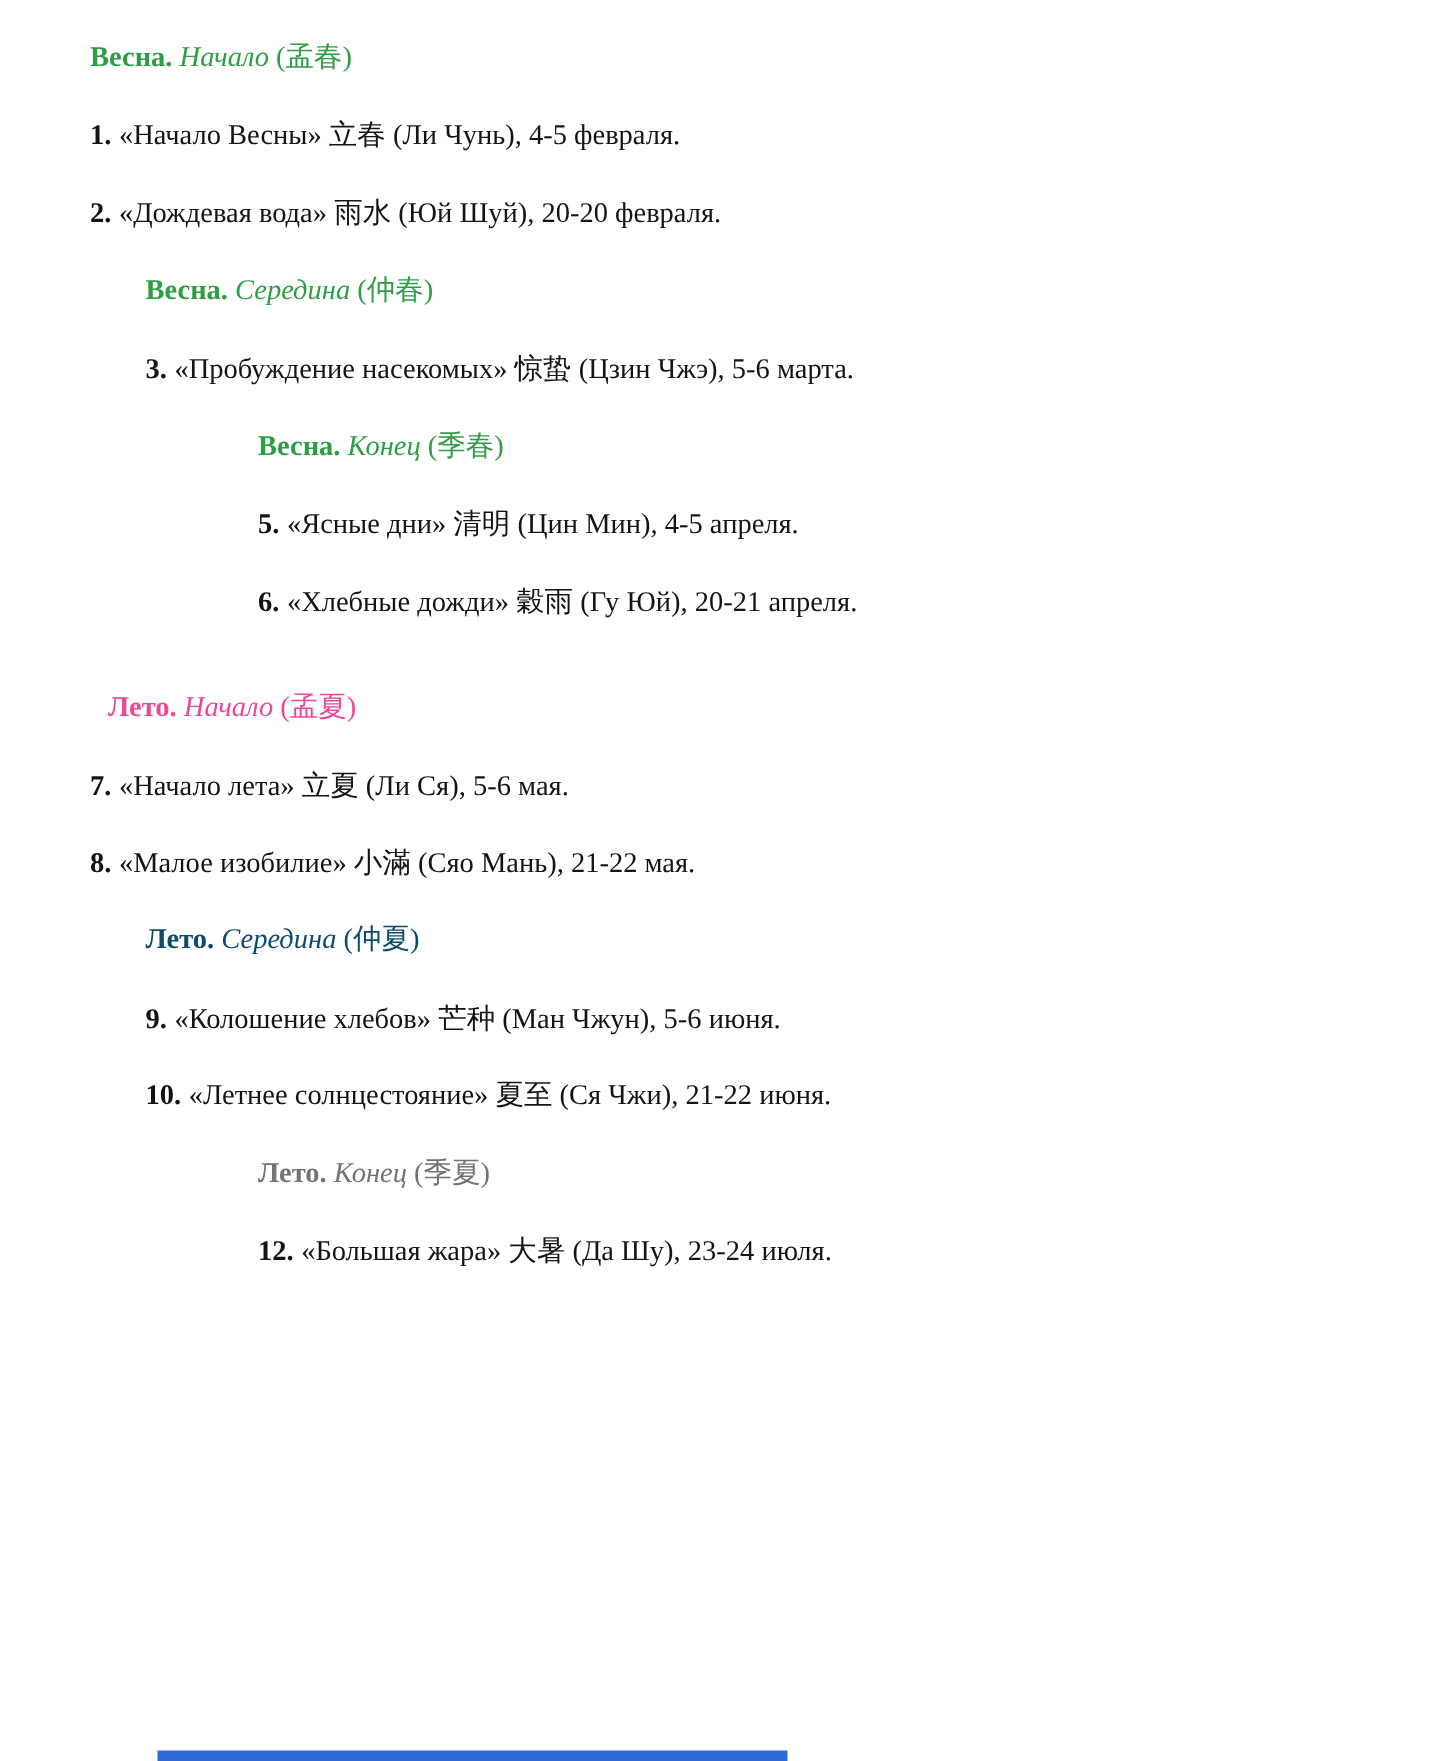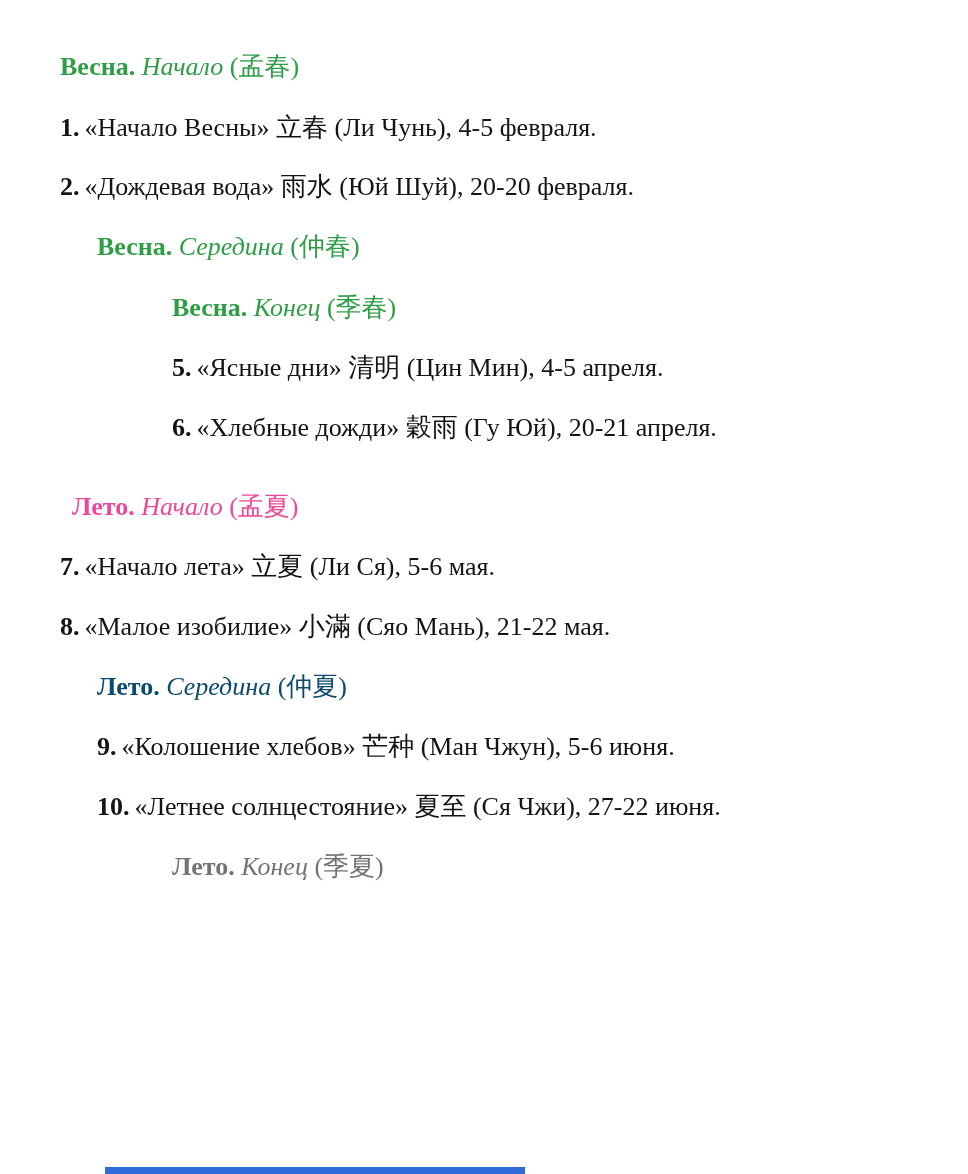--- a/index.html
+++ b/index.html
@@ -9,22 +9,22 @@
   }
   body {
     width: 968px;
     height: 1174px;
     position: relative;
     overflow: hidden;
     font-family: "Liberation Serif", "DejaVu Serif", serif;
     color: #141414;
   }
   .doc {
-    padding: 52px 28px 0 60px;
-    font-size: 26px;
+    padding: 28px 28px 0 60px;
+    font-size: 19px;
     line-height: 1.18;
   }
   .heading {
     margin: 6px 0 30px 0;
     font-weight: normal;
   }
   .doc .section:first-child .heading { margin-top: 0; }
   .heading .season { font-weight: bold; }
   .heading .dot { font-weight: bold; }
   .heading .part { font-style: italic; }
@@ -62,20 +62,21 @@
     </div>
     <p class="item indent-0"><span class="num">1.</span><span class="item-text">«Начало Весны» 立春 (Ли Чунь), 4-5 февраля.</span></p>
     <p class="item indent-0"><span class="num">2.</span><span class="item-text">«Дождевая вода» 雨水 (Юй Шуй), 20-20 февраля.</span></p>
   </div>
 
   <div class="section">
     <div class="heading indent-1 spring" style="color: rgb(46, 158, 69);"><span class="season">Весна</span><span class="dot">.</span>
       <span class="part">Середина</span>
       <span class="cjk">(仲春)</span>
     </div>
+    <p class="item indent-1"><span class="num">3.</span><span class="item-text">«Пробуждение насекомых» 惊蛰 (Цзин Чжэ), 5-6 марта.</span></p>
   </div>
 
   <div class="section">
     <div class="heading indent-2 spring" style="color: rgb(46, 158, 69);"><span class="season">Весна</span><span class="dot">.</span>
       <span class="part">Конец</span>
       <span class="cjk">(季春)</span>
     </div>
     <p class="item indent-2"><span class="num">5.</span><span class="item-text">«Ясные дни» 清明 (Цин Мин), 4-5 апреля.</span></p>
     <p class="item indent-2"><span class="num">6.</span><span class="item-text">«Хлебные дожди» 穀雨 (Гу Юй), 20-21 апреля.</span></p>
   </div>
@@ -88,25 +89,26 @@
     <p class="item indent-0"><span class="num">7.</span><span class="item-text">«Начало лета» 立夏 (Ли Ся), 5-6 мая.</span></p>
     <p class="item indent-0"><span class="num">8.</span><span class="item-text">«Малое изобилие» 小滿 (Сяо Мань), 21-22 мая.</span></p>
   </div>
 
   <div class="section">
     <div class="heading indent-1 summer" style="color: #0c4a6e;"><span class="season">Лето</span><span class="dot">.</span>
       <span class="part">Середина</span>
       <span class="cjk">(仲夏)</span>
     </div>
     <p class="item indent-1"><span class="num">9.</span><span class="item-text">«Колошение хлебов» 芒种 (Ман Чжун), 5-6 июня.</span></p>
-    <p class="item indent-1"><span class="num">10.</span><span class="item-text">«Летнее солнцестояние» 夏至 (Ся Чжи), 27-22 июня.</span></p>
+    <p class="item indent-1"><span class="num">10.</span><span class="item-text">«Летнее солнцестояние» 夏至 (Ся Чжи), 21-22 июня.</span></p>
   </div>
 
   <div class="section">
     <div class="heading indent-2 summer" style="color: #737373;"><span class="season">Лето</span><span class="dot">.</span>
       <span class="part">Конец</span>
       <span class="cjk">(季夏)</span>
     </div>
+    <p class="item indent-2"><span class="num">12.</span><span class="item-text">«Большая жара» 大暑 (Да Шу), 23-24 июля.</span></p>
   </div>
 
 </div>
 
 <div class="bottom-bar" style="background: rgb(47, 107, 216);"></div>
 
 </body></html>

